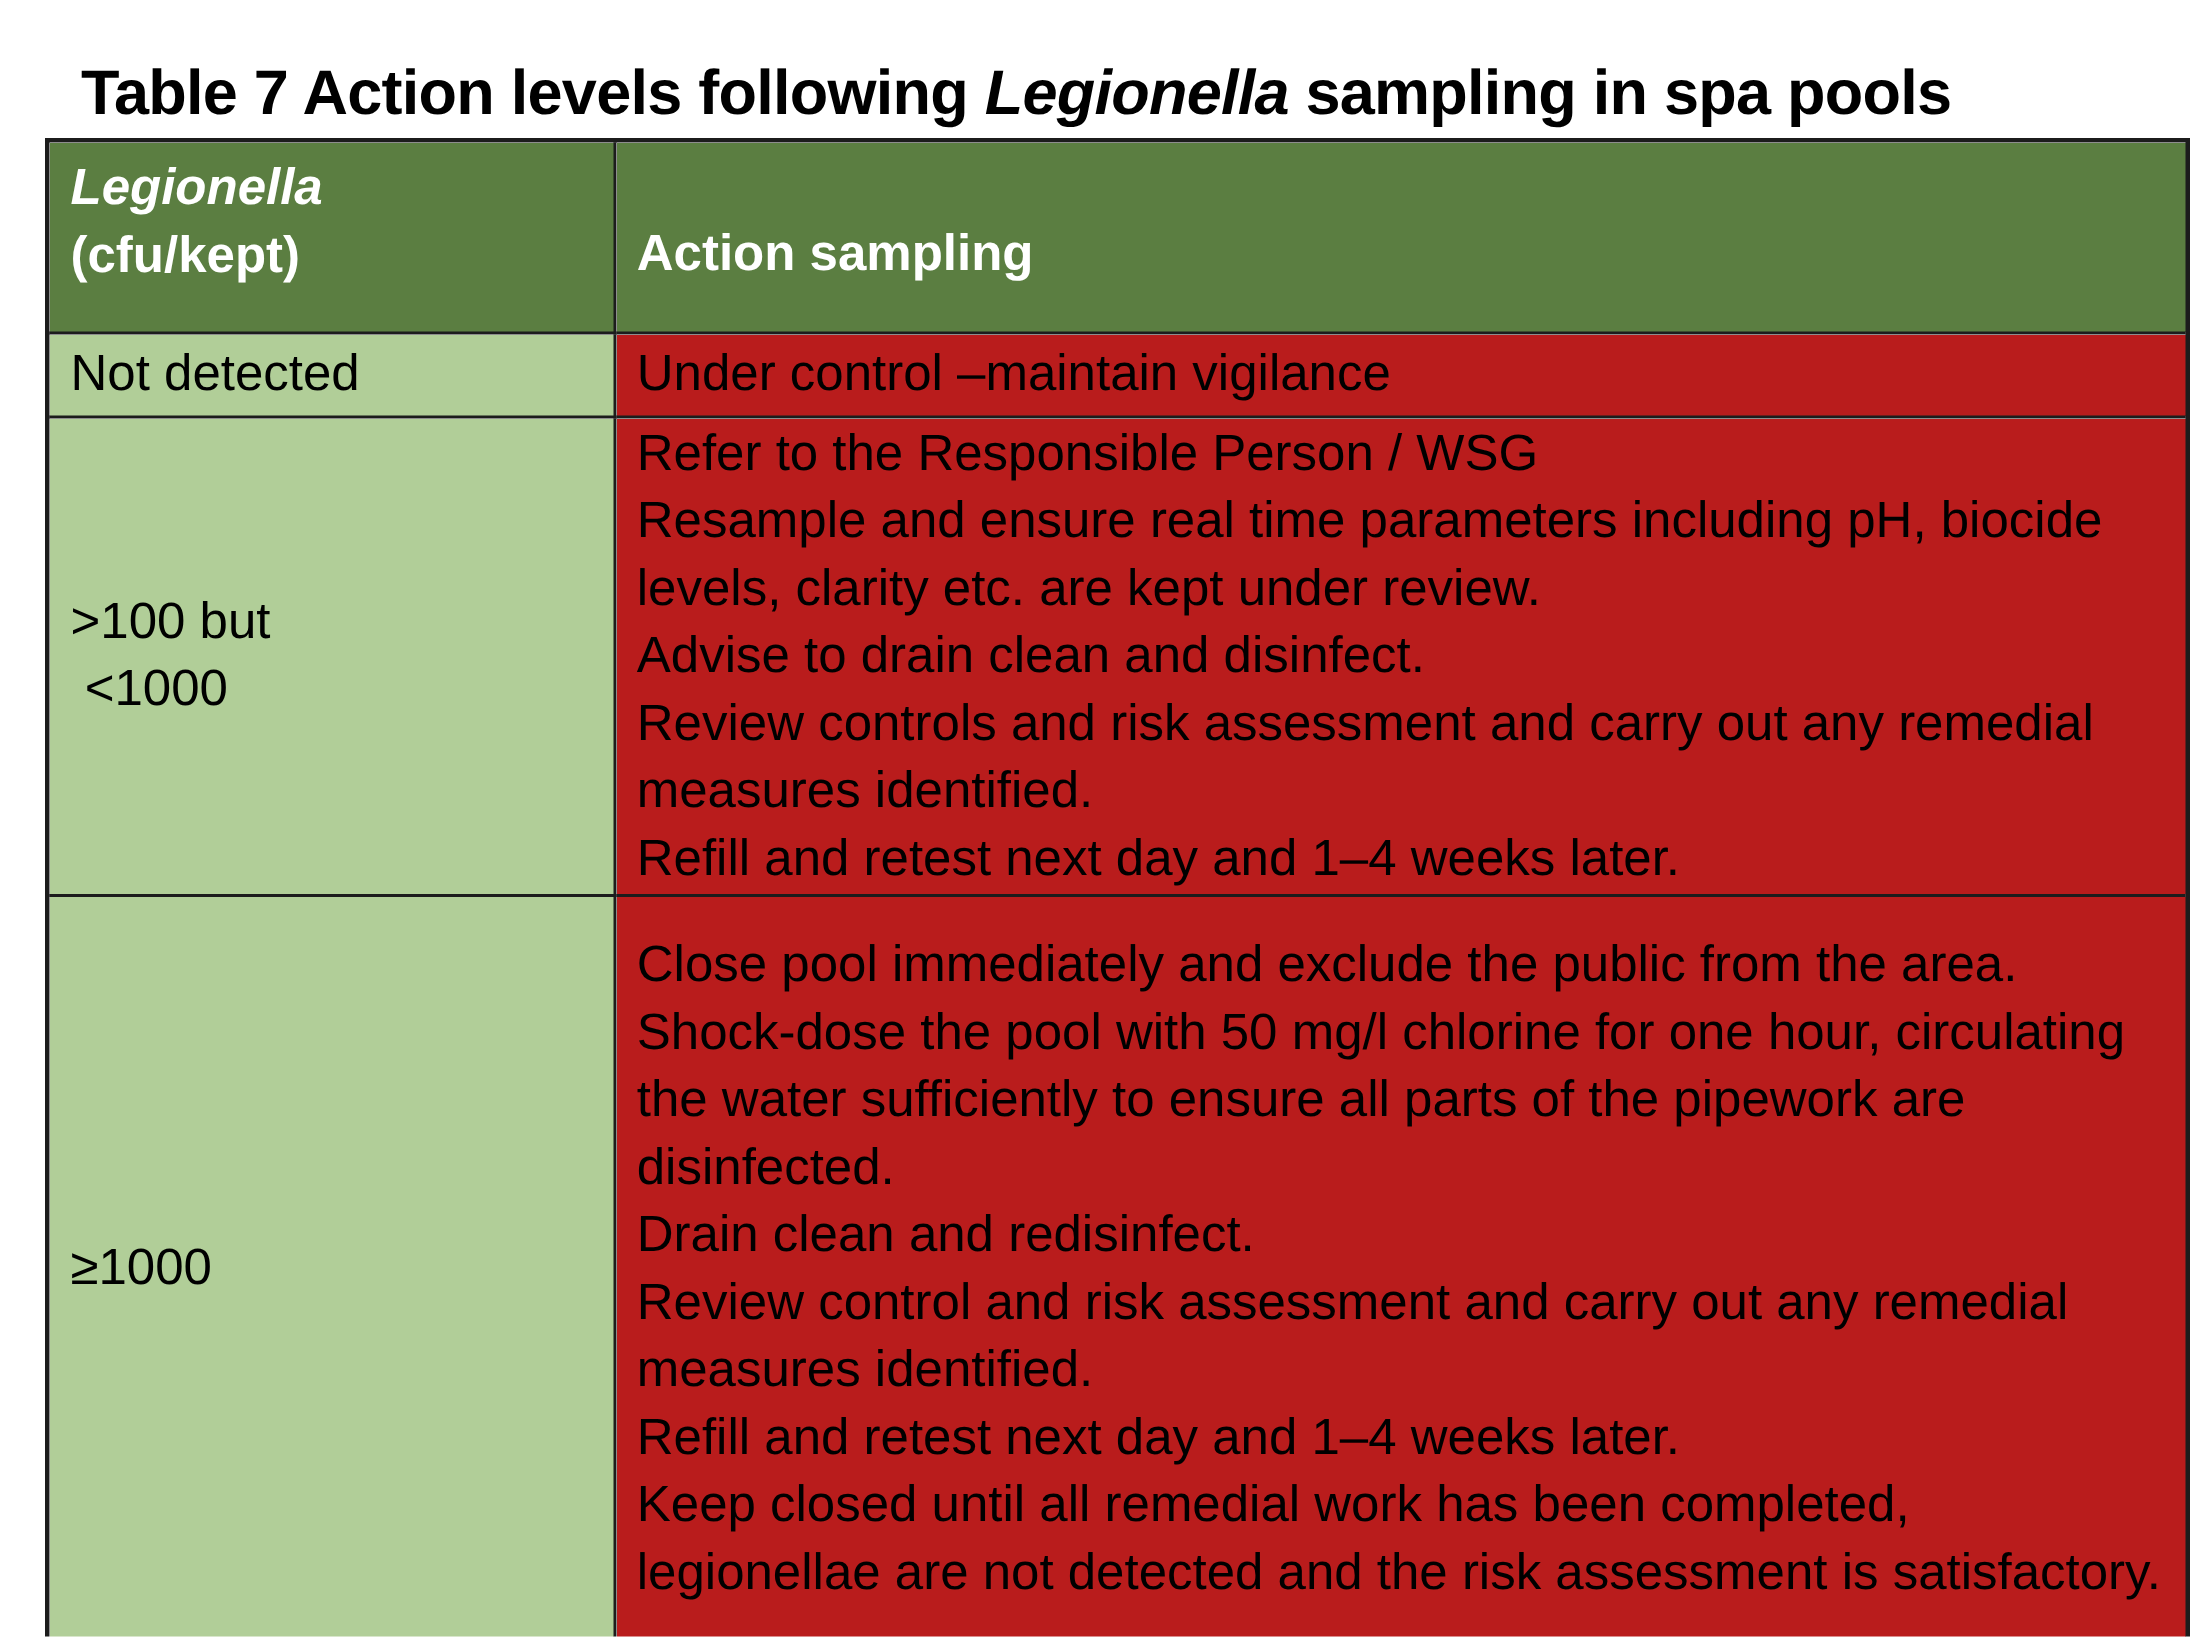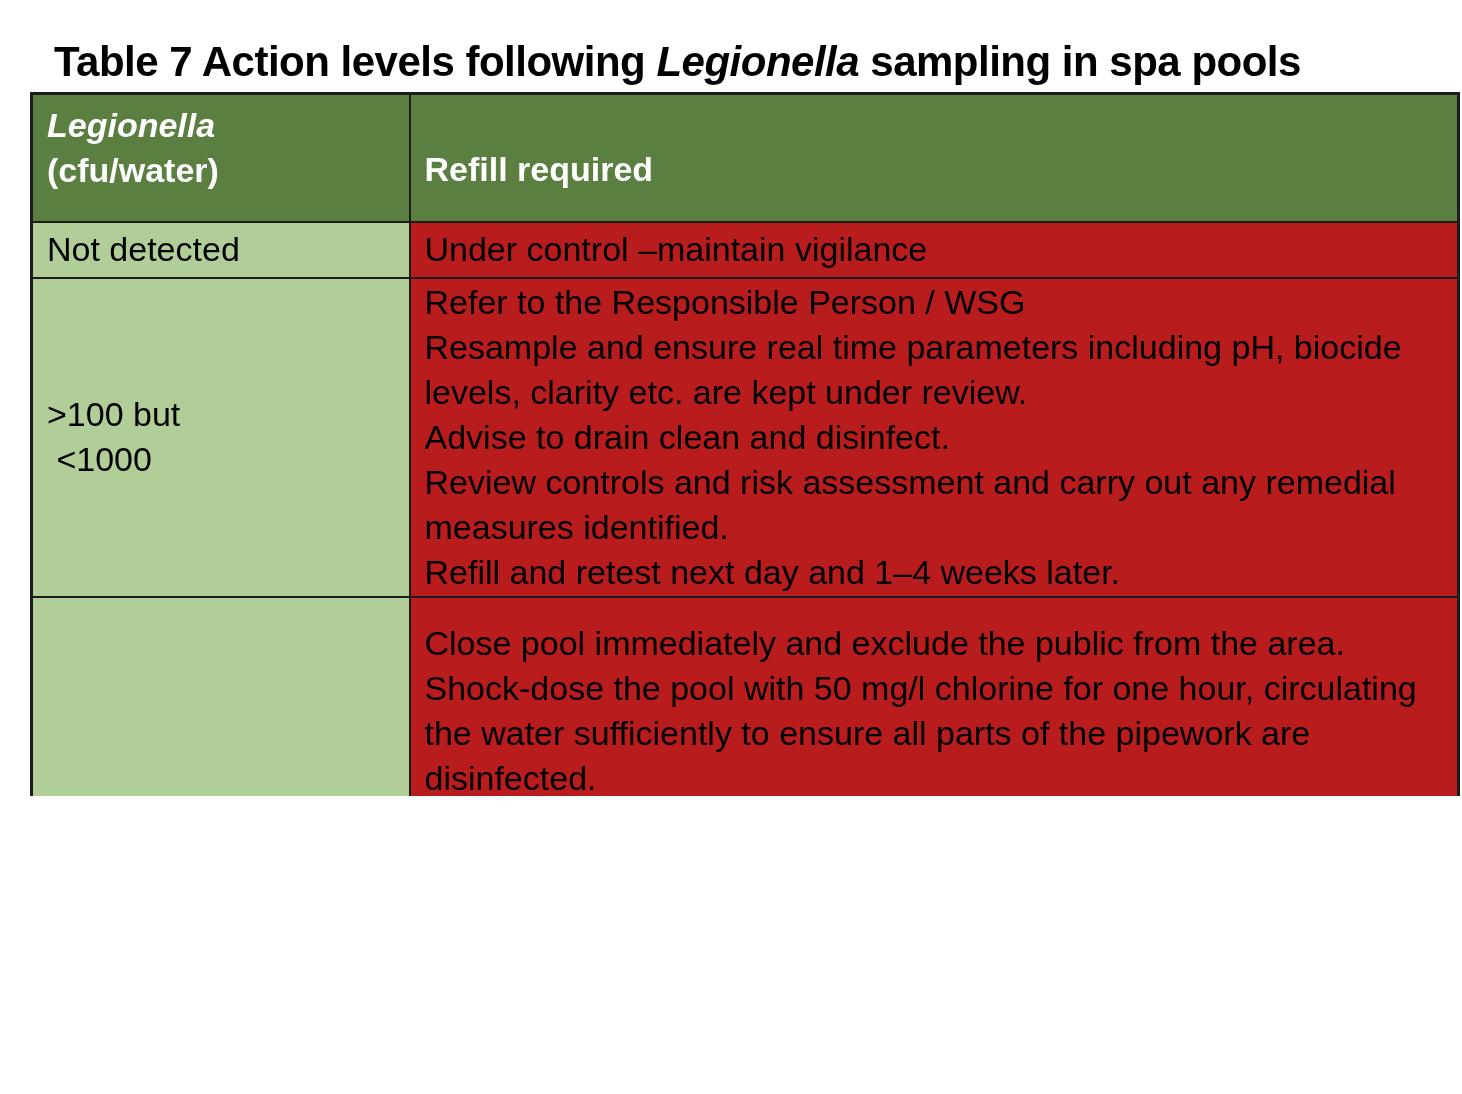--- a/index.html
+++ b/index.html
@@ -7,21 +7,21 @@
     padding: 0;
     background: #ffffff;
     width: 1462px;
     height: 1094px;
     font-family: "Liberation Sans", sans-serif;
     color: #000000;
   }
   .page {
     position: relative;
     width: 1462px;
-    height: 796px;
+    height: 1091px;
     overflow: hidden;
   }
   .caption {
     margin: 0;
     padding: 40px 0 8px 54px;
     font-size: 42px;
     font-weight: bold;
     line-height: 1.05;
     letter-spacing: -0.5px;
     white-space: nowrap;
@@ -80,24 +80,24 @@
 
   <table class="action-table">
     <colgroup>
       <col class="c1">
       <col class="c2">
     </colgroup>
     <thead>
       <tr class="header-row">
         <th class="hdr-left">
           <span class="hdr-line italic">Legionella</span>
-          <span class="hdr-line">(cfu/water)</span>
+          <span class="hdr-line">(cfu/kept)</span>
         </th>
         <th class="hdr-right">
-          <span>Refill required</span>
+          <span>Action sampling</span>
         </th>
       </tr>
     </thead>
     <tbody>
       <tr class="row-0">
         <td class="level">Not detected</td>
         <td class="actions">Under control –maintain vigilance</td>
       </tr>
       <tr class="row-1">
         <td class="level">&gt;100 but

